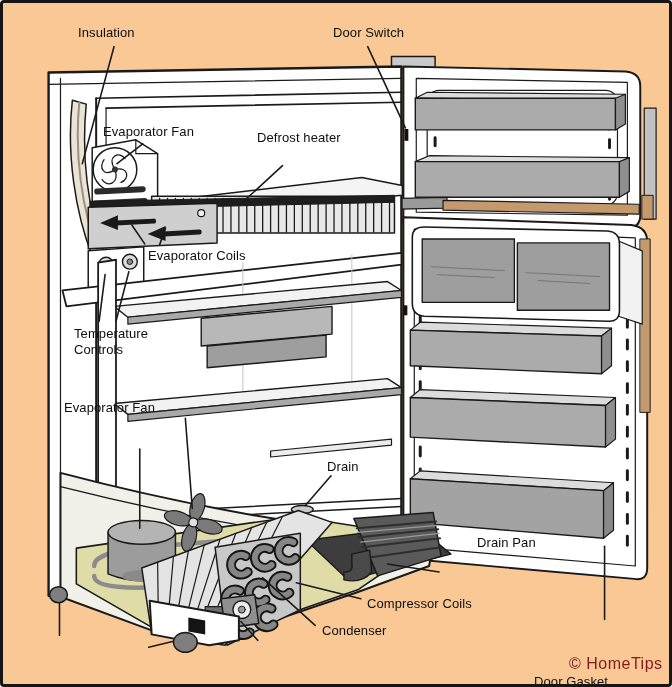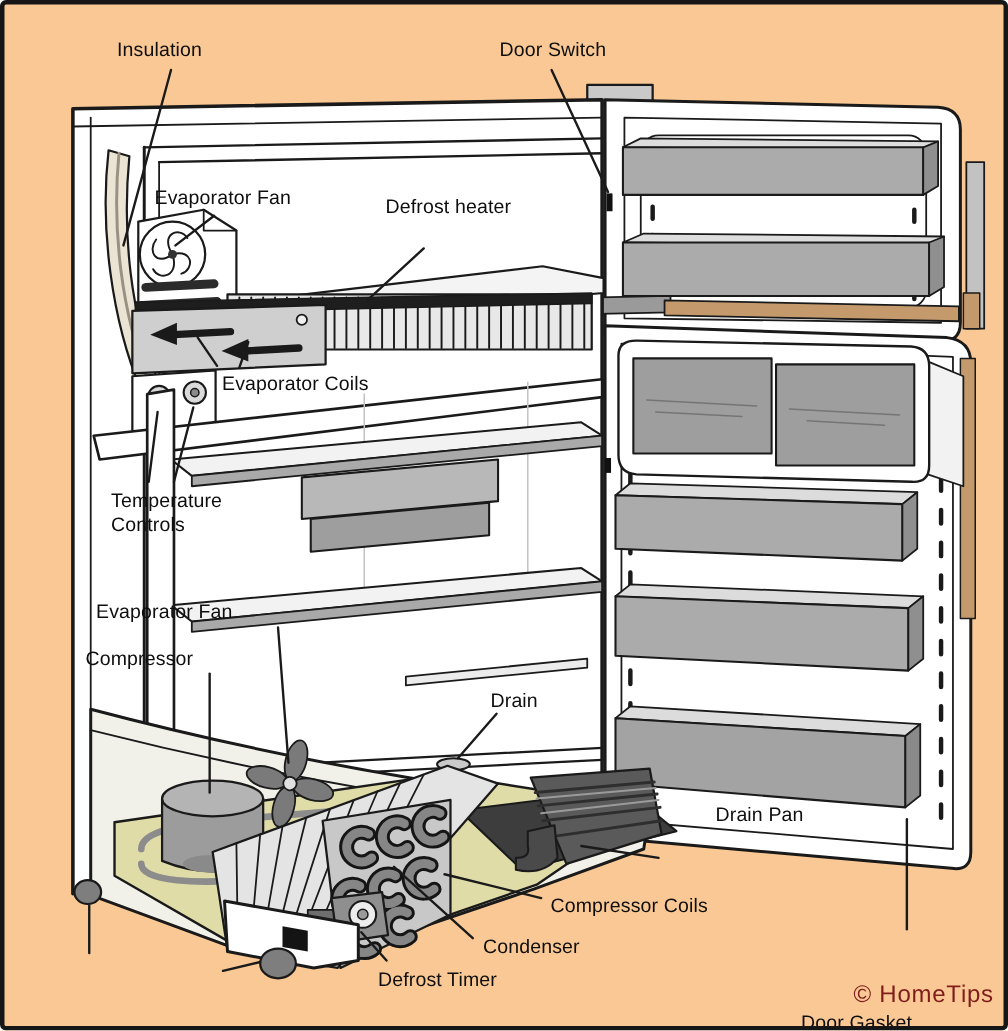--- a/index.html
+++ b/index.html
@@ -252,22 +252,20 @@
   </g>
 </svg>
 
 <div class="lbl l-insulation">Insulation</div>
 <div class="lbl l-door-switch">Door Switch</div>
 <div class="lbl l-evaporator-fan">Evaporator Fan</div>
 <div class="lbl l-defrost-heater">Defrost heater</div>
 <div class="lbl wrap l-evaporator-coils">Evaporator Coils</div>
 <div class="lbl wrap l-temperature-controls">Temperature Controls</div>
 <div class="lbl l-compressor-fan">Evaporator Fan</div>
-<div class="lbl l-compressor">Compressor</div>
 <div class="lbl l-drain">Drain</div>
 <div class="lbl l-drain-pan">Drain Pan</div>
 <div class="lbl l-condenser-coils">Compressor Coils</div>
 <div class="lbl l-condenser">Condenser</div>
-<div class="lbl l-defrost-timer">Defrost Timer</div>
 <div class="lbl l-door-gasket">Door Gasket</div>
 <div class="credit">© HomeTips</div>
 
 </div>
 
 </body></html>

